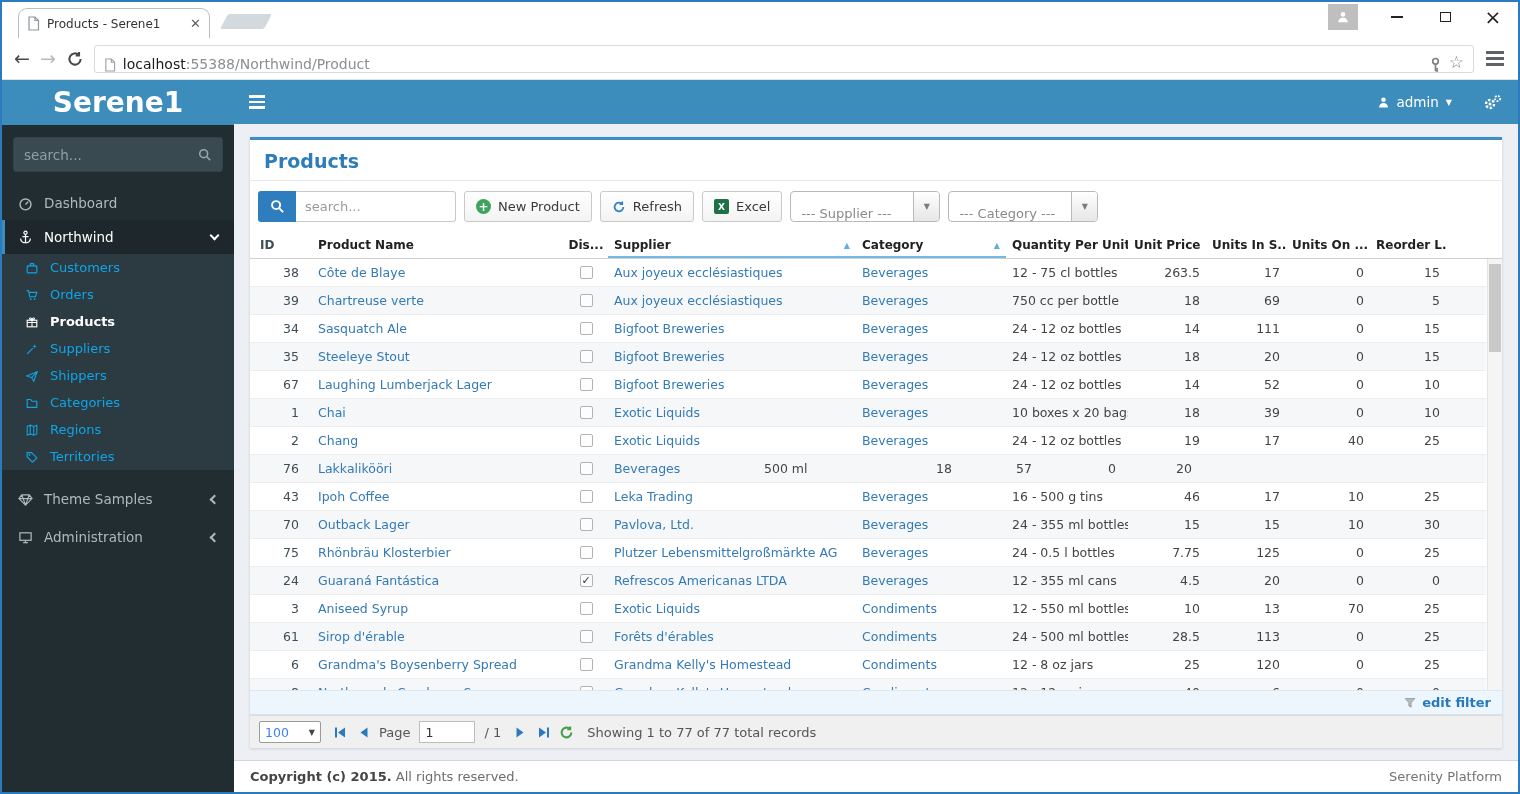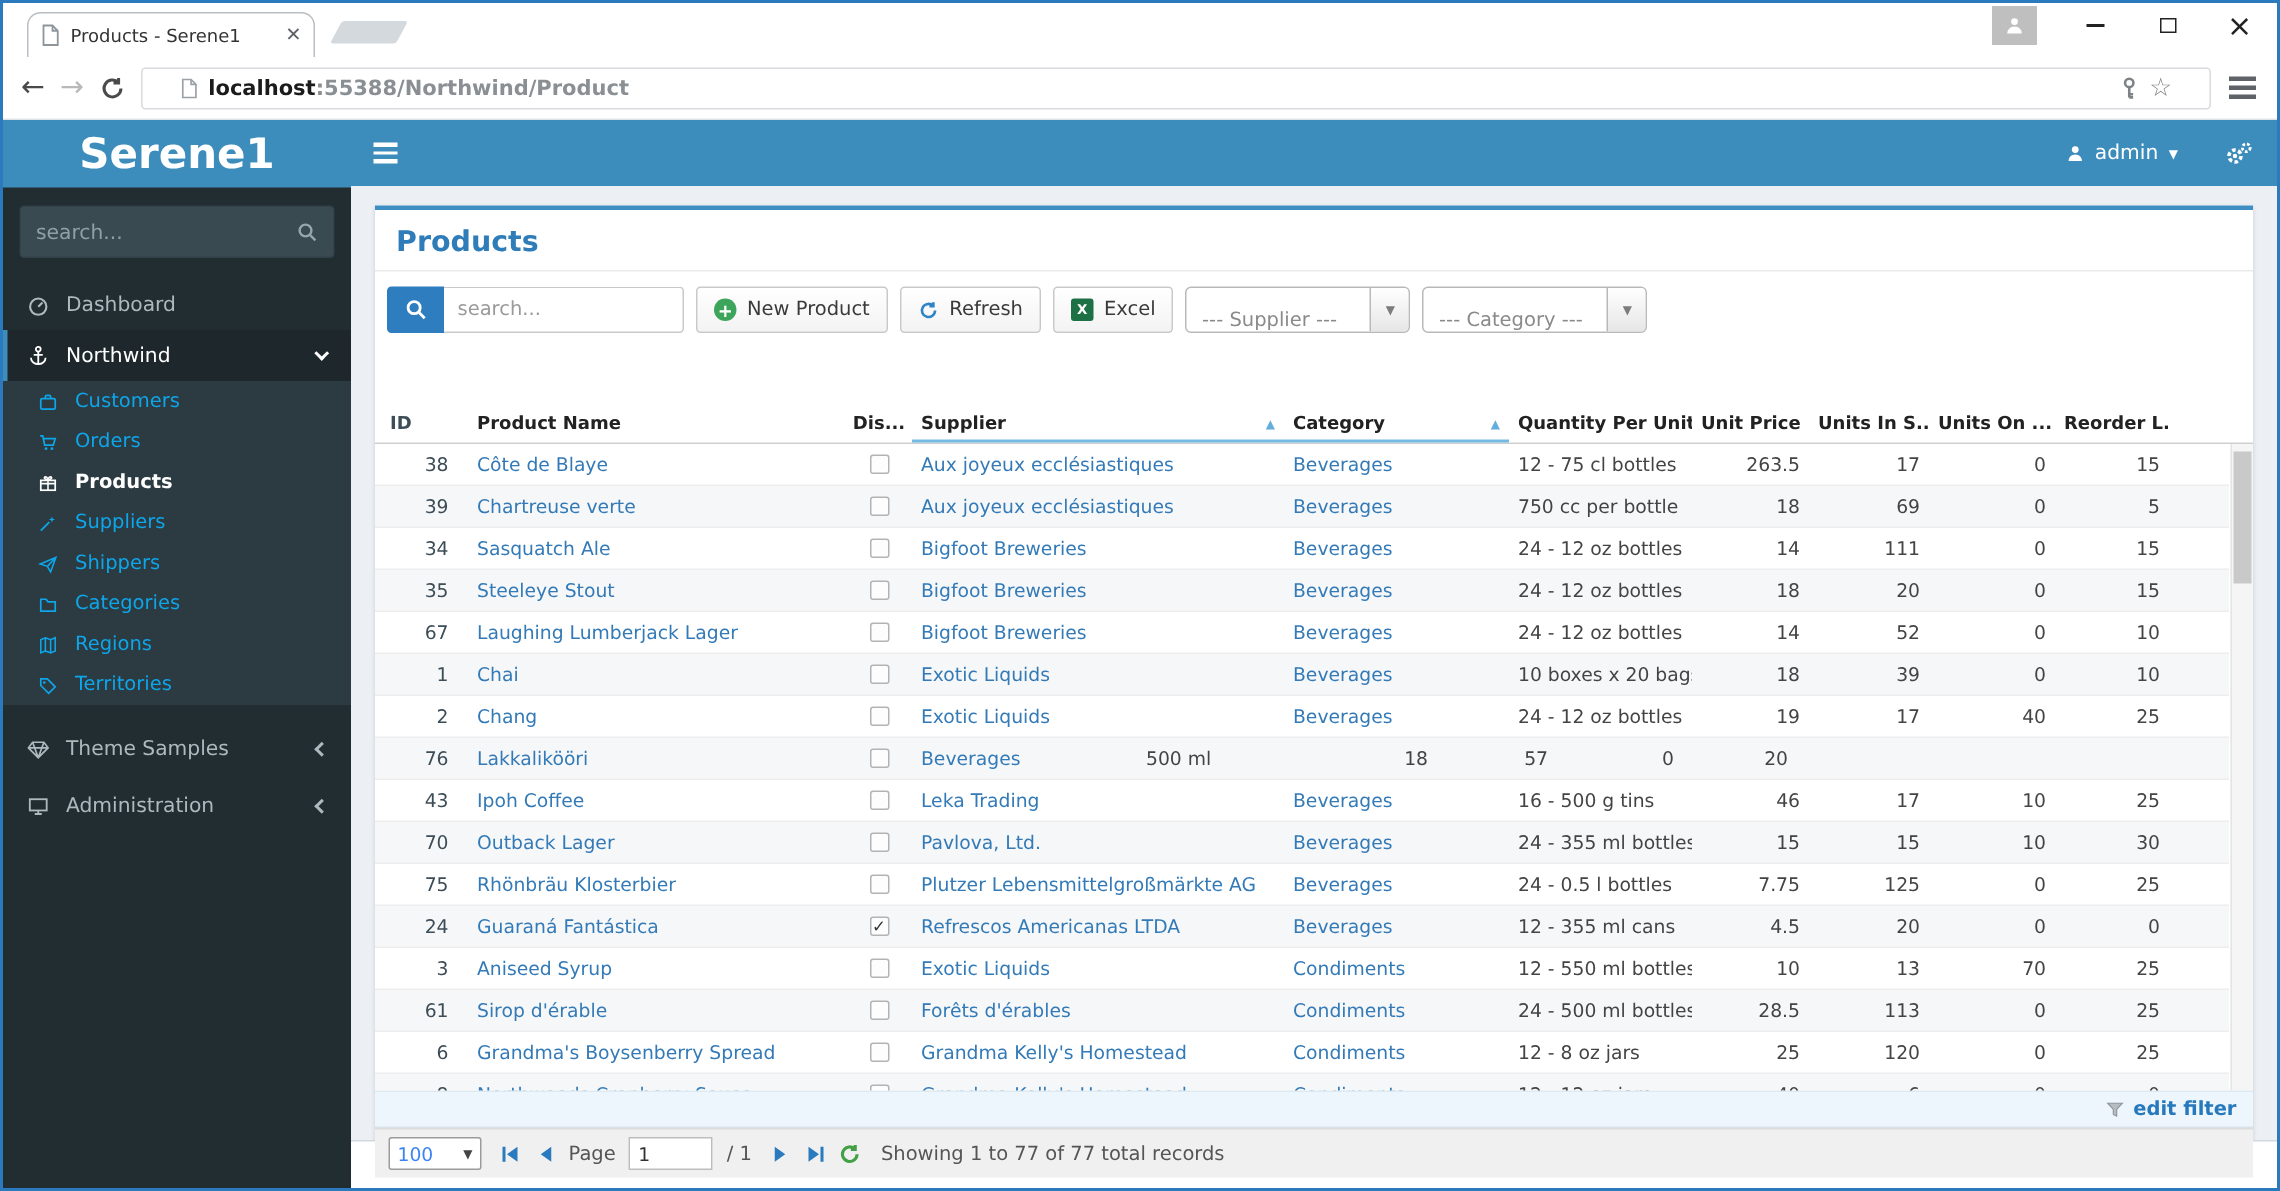--- a/index.html
+++ b/index.html
@@ -15,21 +15,21 @@
   .winbtns { position:absolute; right:8px; top:0; display:flex; align-items:flex-start; gap:14px; }
   .avatar-btn { width:30px; height:26px; background:#bfbfbf; display:flex; align-items:center; justify-content:center; margin-right:8px; margin-top:2px; }
   .wbtn { width:34px; height:30px; display:flex; align-items:center; justify-content:center; color:#222; font-size:15px; }
   .glyph-min { width:12px; border-top:2px solid #222; display:inline-block; }
   .glyph-max { width:11px; height:10px; border:1.5px solid #222; display:inline-block; }
   .glyph-close { font-size:20px; line-height:1; }
 
   .urlrow { height:42px; background:#fff; display:flex; align-items:center; padding:0 12px; gap:10px; flex:none; border-bottom:1px solid #e0e3e6; }
   .navbtn { font-size:19px; color:#4a4a4a; line-height:1; }
   .navbtn.disabled { color:#b9b9b9; }
-  .urlbox { flex:1; height:28px; border:1px solid #d8dade; border-radius:3px; display:flex; align-items:center; padding:0 25px; gap:7px; font-size:14px; color:#222; background:#fff;font-weight:bold; }
+  .urlbox { flex:1; height:28px; border:1px solid #d8dade; border-radius:3px; display:flex; align-items:flex-end; padding:0 9px; gap:7px; font-size:14px; color:#222; background:#fff; }
   .url-host { color:#1b1b1b; }
   .url-rest { color:#8a8f94; }
   .urlbox .spacer { flex:1; }
   .star { color:#80868b; font-size:17px; }
   .menu-bars { display:flex; flex-direction:column; gap:3px; padding:4px 2px; }
   .menu-bars i { width:18px; height:3px; background:#5f6368; display:block; }
 
   
   .app { flex:1; display:flex; min-height:0; }
   .sidebar { width:232px; background:#222d32; flex:none; display:flex; flex-direction:column; color:#a7b8bf; }
@@ -74,21 +74,21 @@
   .qs-input::placeholder { color:#9a9a9a; }
   .tb-btn { height:31px; background:linear-gradient(#fff,#f3f3f3); border:1px solid #c9c9c9; border-radius:3px; display:flex; align-items:center; gap:7px; padding:0 11px; font-size:13px; color:#3a3a3a; cursor:pointer; }
   .plus-ic { width:15px; height:15px; border-radius:50%; background:#3da45c; color:#fff; font-size:12px; font-weight:bold; display:flex; align-items:center; justify-content:center; line-height:1; }
   .excel-ic { width:15px; height:15px; border-radius:2px; background:#1e7145; color:#fff; font-size:9px; font-weight:bold; display:flex; align-items:center; justify-content:center; }
   .select2 { width:150px; height:31px; border:1px solid #b9b9b9; border-radius:4px; background:#fff; display:flex; align-items:flex-end; cursor:pointer; overflow:hidden; }
   .select2 .sel-text { flex:1; font-size:13px; color:#8a8a8a; padding-left:10px; white-space:nowrap; }
   .select2 .sel-caret { width:26px; height:100%; border-left:1px solid #b9b9b9; background:linear-gradient(#fff,#e6e6e6); display:flex; align-items:center; justify-content:center; color:#7c7c7c; font-size:8px; }
 
   
   .grid { position:relative; }
-  .g-head { display:flex; height:27px; align-items:flex-end; border-bottom:1px solid #cfcfcf; padding-right:16px;margin-top:37px; }
+  .g-head { display:flex; height:27px; align-items:flex-end; border-bottom:1px solid #cfcfcf; padding-right:16px; }
   .g-h { font-size:12px; font-weight:bold; color:#222; padding:0 6px; display:flex; align-items:center; height:100%; overflow:hidden; white-space:nowrap; cursor:pointer; }
   .g-h.sorted { box-shadow:inset 0 -2px 0 #74b9e3; }
   .sort { color:#64aede; font-size:8px; margin-left:auto; padding-left:4px; }
   .g-viewport { height:431px; overflow:hidden; position:relative; padding-right:16px; }
   .g-row { display:flex; height:28px; align-items:center; border-bottom:1px solid #ededed; }
   .g-row:nth-child(even) { background:#f6f7f8; }
   .g-c { font-size:12.5px; color:#444; padding:0 6px; white-space:nowrap; overflow:hidden; height:100%; display:flex; align-items:center; }
   .lnk { color:#337ab7; cursor:pointer; text-decoration:none; }
   .col-id { width:62px; justify-content:flex-end; padding-right:13px; color:#3d4d57; }
   .col-name { width:252px; }

